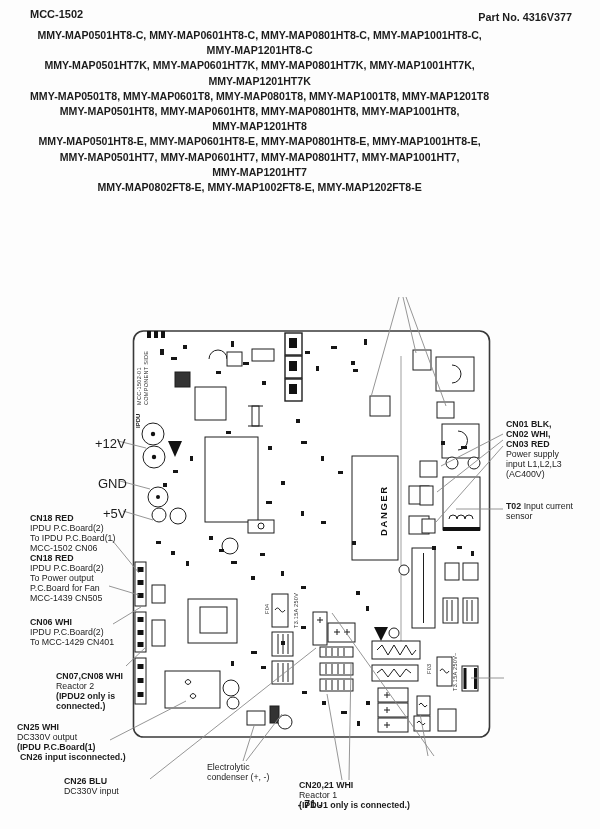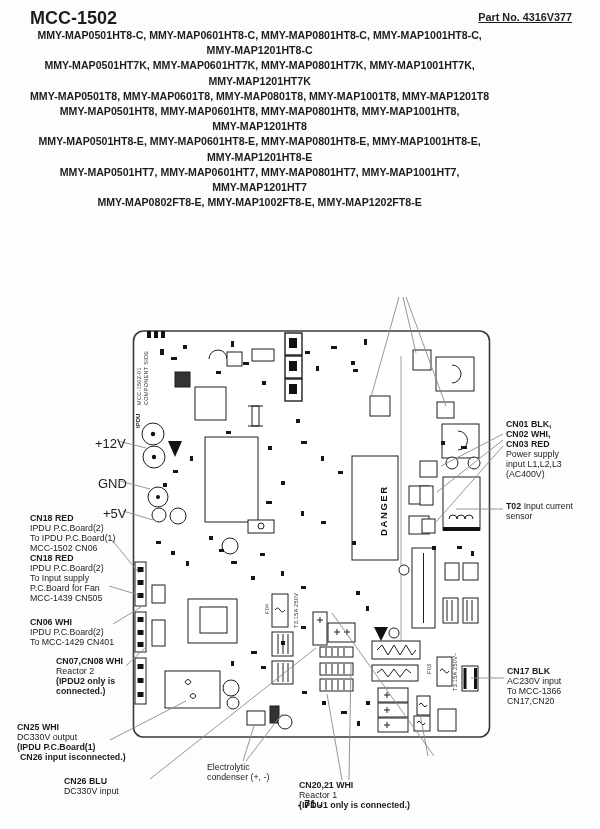--- a/index.html
+++ b/index.html
@@ -1,19 +1,19 @@
 <!DOCTYPE html>
 <html><head>
 <meta charset="utf-8">
 <style>
   html,body{margin:0;padding:0;background:#fff;}
   .page{position:relative;width:600px;height:829px;background:#fdfdfd;
         font-family:"Liberation Sans",sans-serif;color:#1c1c1c;overflow:hidden;}
-  .title{font-weight:bold;font-size:18px;}
-  .part{font-weight:bold;font-size:10.8px;text-decoration:underline;}
+  .title{font-weight:bold;font-size:11px;}
+  .part{font-weight:bold;font-size:10.8px;}
   .models div{font-weight:bold;font-size:10.6px;line-height:15.2px;white-space:nowrap;text-align:center;}
   .callout{font-size:8.8px;line-height:9.9px;white-space:nowrap;}
   .callout .b{font-weight:bold;}
   .rail{font-size:13px;}
   .vtext{writing-mode:vertical-rl;transform:rotate(180deg);}
   .silk{font-size:5.5px;letter-spacing:.3px;color:#333;line-height:6px;}
   .silk-bold{font-weight:bold;font-size:6px;color:#222;}
   .danger{font-weight:bold;font-size:9.5px;letter-spacing:1.6px;color:#111;}
   .page-num{font-size:10.5px;font-weight:bold;text-align:center;width:60px;}
   svg{position:absolute;left:0;top:0;}
@@ -281,21 +281,20 @@
 
   <div class="txt models" style="left:30px;top:28px">
     <div>MMY-MAP0501HT8-C, MMY-MAP0601HT8-C, MMY-MAP0801HT8-C, MMY-MAP1001HT8-C,</div>
     <div>MMY-MAP1201HT8-C</div>
     <div>MMY-MAP0501HT7K, MMY-MAP0601HT7K, MMY-MAP0801HT7K, MMY-MAP1001HT7K,</div>
     <div>MMY-MAP1201HT7K</div>
     <div>MMY-MAP0501T8, MMY-MAP0601T8, MMY-MAP0801T8, MMY-MAP1001T8, MMY-MAP1201T8</div>
     <div>MMY-MAP0501HT8, MMY-MAP0601HT8, MMY-MAP0801HT8, MMY-MAP1001HT8,</div>
     <div>MMY-MAP1201HT8</div>
     <div>MMY-MAP0501HT8-E, MMY-MAP0601HT8-E, MMY-MAP0801HT8-E, MMY-MAP1001HT8-E,</div>
-    <div>MMY-MAP1201HT8-E</div>
     <div>MMY-MAP0501HT7, MMY-MAP0601HT7, MMY-MAP0801HT7, MMY-MAP1001HT7,</div>
     <div>MMY-MAP1201HT7</div>
     <div>MMY-MAP0802FT8-E, MMY-MAP1002FT8-E, MMY-MAP1202FT8-E</div>
   </div>
 
   <div class="txt vtext silk" style="left:136px;top:347px;height:58px">MCC-1502-01</div>
   <div class="txt vtext silk" style="left:143px;top:347px;height:58px">COMPONENT SIDE</div>
   <div class="txt vtext silk-bold" style="left:135px;top:404px;height:24px">IPDU</div>
   <div class="txt vtext danger" style="left:378px;top:476px;height:60px">DANGER</div>
   <div class="txt vtext silk" style="left:264px;top:598px;height:16px">F04</div>
@@ -328,32 +327,32 @@
   <div class="txt callout" style="left:30px;top:514px">
     <div class="b">CN18 RED</div>
     <div>IPDU P.C.Board(2)</div>
     <div>To IPDU P.C.Board(1)</div>
     <div>MCC-1502 CN06</div>
   </div>
 
   <div class="txt callout" style="left:30px;top:554px">
     <div class="b">CN18 RED</div>
     <div>IPDU P.C.Board(2)</div>
-    <div>To Input supply</div>
+    <div>To Power output</div>
     <div>P.C.Board for Fan</div>
     <div>MCC-1439 CN505</div>
   </div>
 
   <div class="txt callout" style="left:30px;top:618px">
     <div class="b">CN06 WHI</div>
     <div>IPDU P.C.Board(2)</div>
     <div>To MCC-1429 CN401</div>
   </div>
 
-  <div class="txt callout" style="left:56px;top:657px">
+  <div class="txt callout" style="left:56px;top:672px">
     <div class="b">CN07,CN08 WHI</div>
     <div>Reactor 2</div>
     <div class="b">(IPDU2 only is</div>
     <div class="b">connected.)</div>
   </div>
 
   <div class="txt callout" style="left:17px;top:723px">
     <div class="b">CN25 WHI</div>
     <div>DC330V output</div>
     <div class="b">(IPDU P.C.Board(1)</div>
@@ -370,22 +369,16 @@
     <div>condenser (+, -)</div>
   </div>
 
   <div class="txt callout" style="left:299px;top:781px">
     <div class="b">CN20,21 WHI</div>
     <div>Reactor 1</div>
     <div class="b">(IPDU1 only is connected.)</div>
   </div>
 
 
-  <div class="txt callout" style="left:507px;top:667px">
-    <div class="b">CN17 BLK</div>
-    <div>AC230V input</div>
-    <div>To MCC-1366</div>
-    <div>CN17,CN20</div>
-  </div>
 
   <div class="txt page-num" style="left:280px;top:798px">- 71 -</div>
 
 </div>
 
 </body></html>

